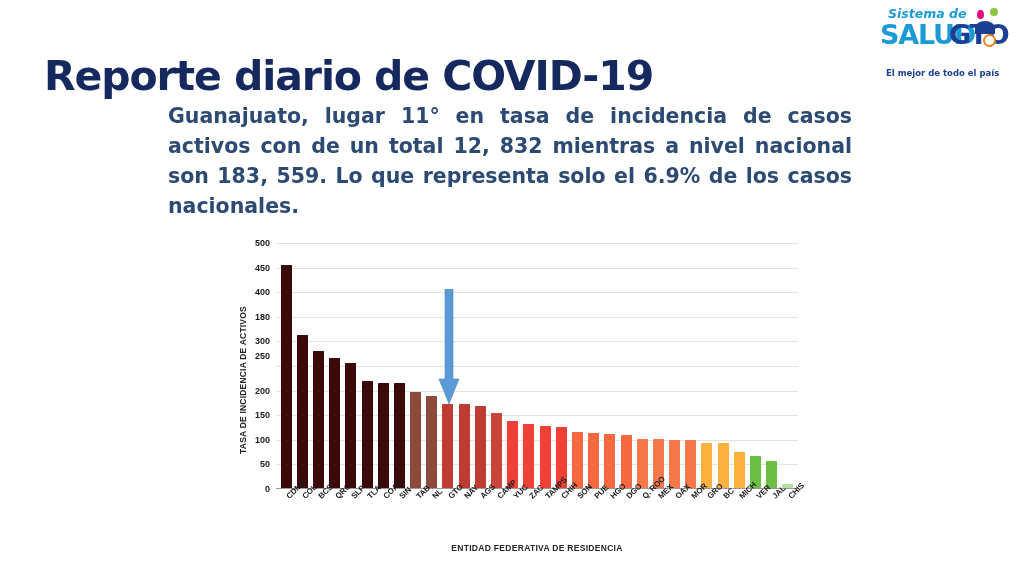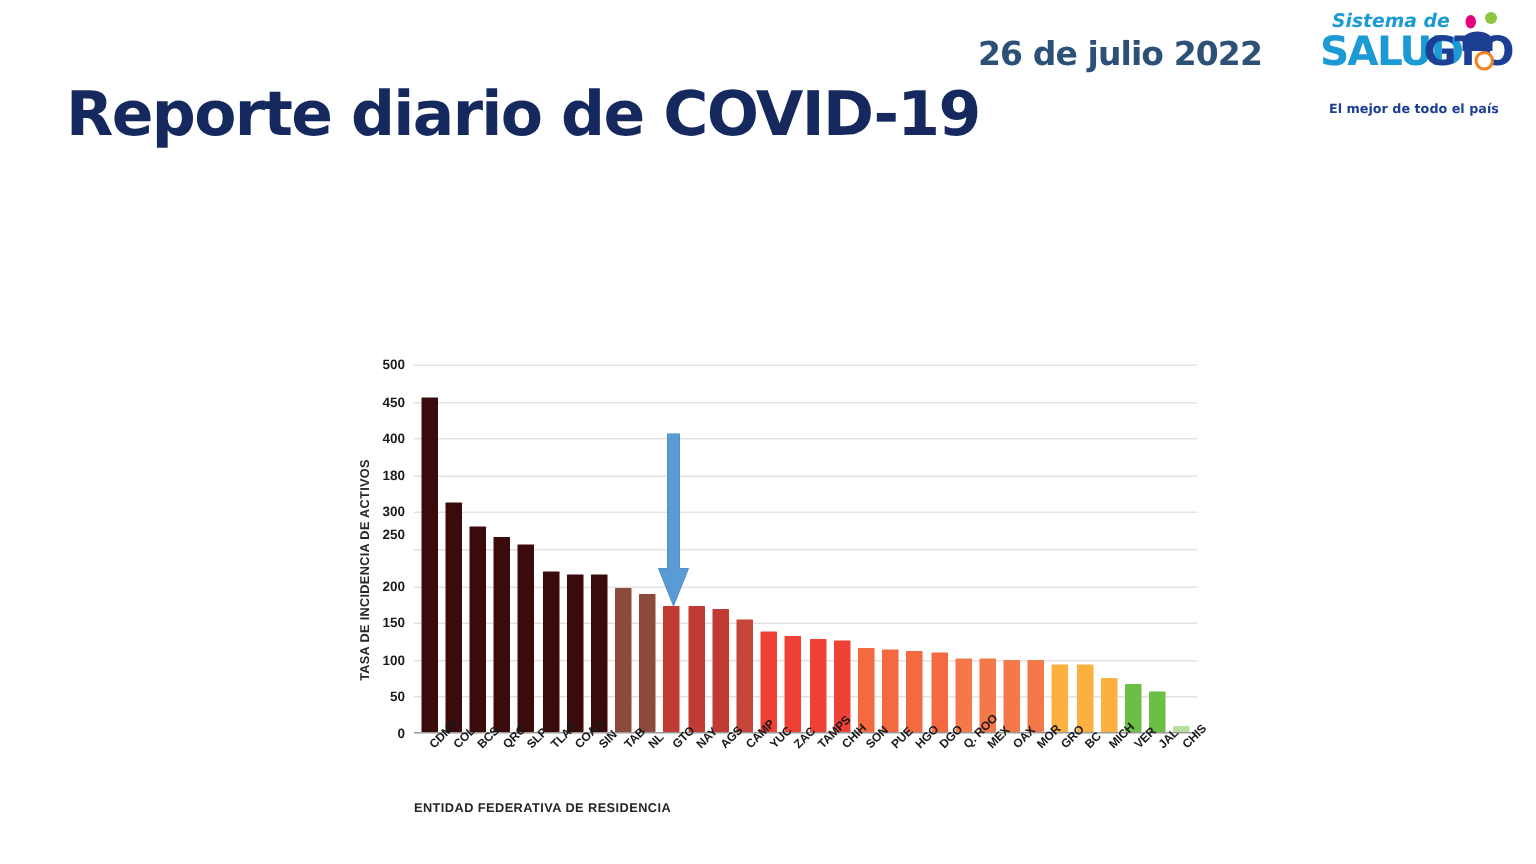--- a/index.html
+++ b/index.html
@@ -236,22 +236,23 @@
     color: #1a1a1a;
     white-space: nowrap;
     transform: rotate(-45deg) translate(-2px, 0);
     transform-origin: left top;
     letter-spacing: -0.1px;
   }
 
   #x-axis-title {
     position: absolute;
     left: 50px;
-    top: 295px;
+    top: 305px;
     width: 522px;
+    text-align: center;
     font-size: 8.5px;
     font-weight: bold;
     color: #262626;
     letter-spacing: 0.3px;
   }
 
   
   #gto-arrow {
     position: absolute;
     left: 203px;
@@ -260,34 +261,34 @@
     height: 116px;
   }
 </style>
 </head>
 <body>
 
 <div id="slide">
 
   <div id="header">
     <div id="report-title">Reporte diario de COVID-19</div>
-    <div id="report-date">26 de julio 2022</div>
 
     <div id="logo">
       <div id="logo-sistema">Sistema de</div>
       <div id="logo-salud">SALUD</div>
       <div id="logo-gto">GTO</div>
       <div class="logo-dot" id="logo-dot-pink"></div>
       <div class="logo-dot" id="logo-dot-green"></div>
       <div class="logo-dot" id="logo-dot-blue"></div>
       <div id="logo-ring"></div>
       <div id="logo-tagline">El mejor de todo el país</div>
     </div>
   </div>
 
+  <div id="summary">Guanajuato, lugar  11° en tasa de incidencia de casos activos con de un total 12, 832 mientras a nivel nacional son  183, 559. Lo que representa solo el 6.9% de los casos nacionales.</div>
 
   <div id="chart">
 
     <div id="y-axis-title">TASA DE INCIDENCIA DE ACTIVOS</div>
 
     <div id="y-ticks">
         <div class="y-tick" style="top: 0px;">500</div>
         <div class="y-tick" style="top: 24.6px; text-align: right;">450</div>
         <div class="y-tick" style="top: 49.2px;">400</div>
         <div class="y-tick" style="top: 73.8px;">180</div>

